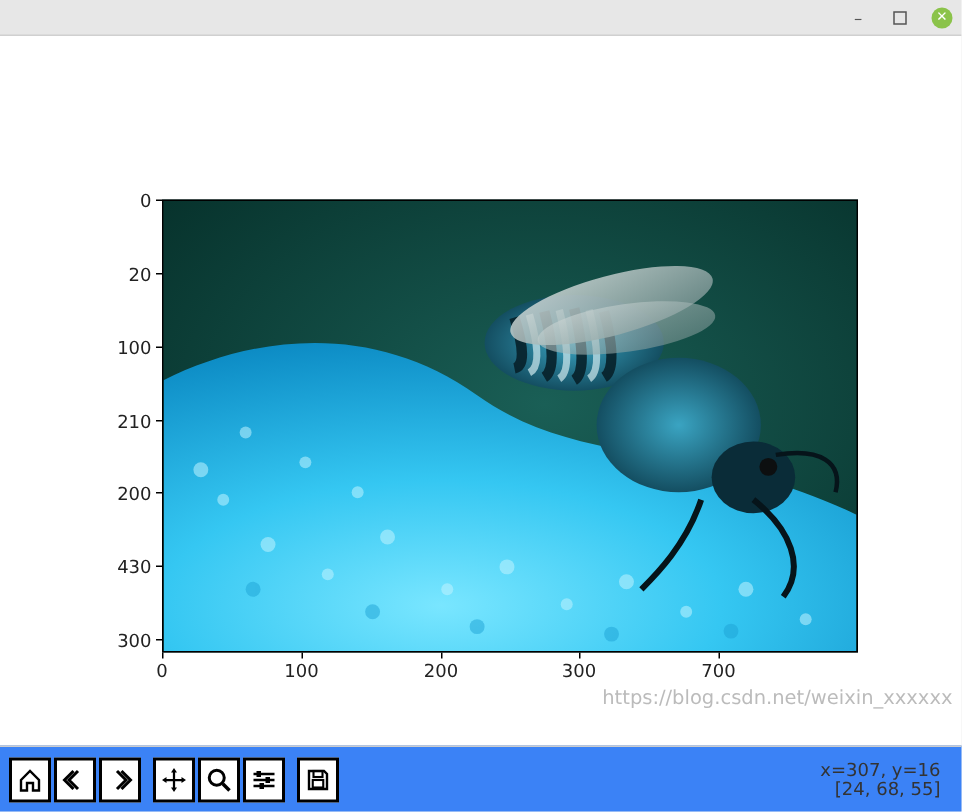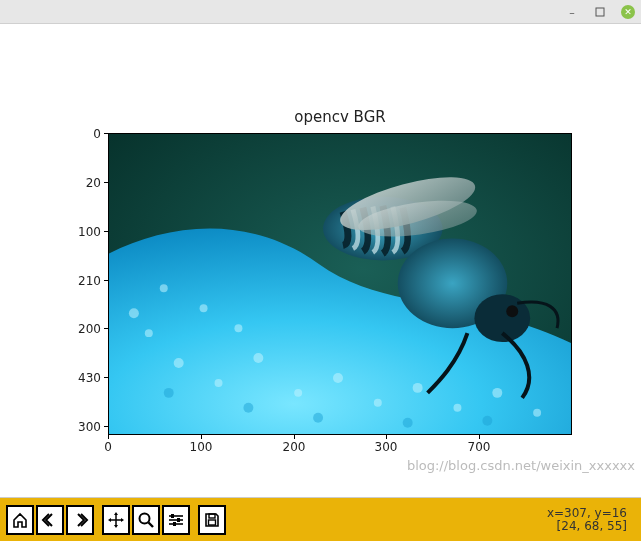--- a/index.html
+++ b/index.html
@@ -102,21 +102,21 @@
     color: rgba(120,120,120,0.5);
     font-size: 13px;
   }
   
   .toolbar {
     position: absolute;
     left: 0;
     bottom: 0;
     height: 44px;
     width: 641px;
-    background: #eab308;
+    background: #3b82f6;
     border-top: 1px solid #ccc;
     display: flex;
     align-items: center;
     padding: 0 6px;
   }
   .tb-btn {
     width: 28px;
     height: 30px;
     border: 2px solid #000;
     background: #fff;
@@ -145,21 +145,20 @@
     <div class="win-btn">
       <svg width="10" height="10">
           <rect x="1" y="1" width="8" height="8" fill="none" stroke="#555" stroke-width="1"></rect>
         </svg>
     </div>
     <div class="win-btn win-close">✕</div>
   </div>
 </div>
 
 <div class="canvas">
-  <div class="plot-title">opencv BGR</div>
 
   <div class="ytick" style="top:103px">0</div>
   <div class="ytick" style="top:152px">20</div>
   <div class="ytick" style="top:201px">100</div>
   <div class="ytick" style="top:250px">210</div>
   <div class="ytick" style="top:298px">200</div>
   <div class="ytick" style="top:347px">430</div>
   <div class="ytick" style="top:396px">300</div>
   <div class="tickmark-y" style="top:109px"></div>
   <div class="tickmark-y" style="top:158px"></div>
@@ -253,21 +252,21 @@
         <ellipse cx="300" cy="70" rx="70" ry="20" fill="url(#wingG)" opacity="0.85" transform="rotate(-15 300 70)"></ellipse>
         <ellipse cx="310" cy="85" rx="60" ry="16" fill="url(#wingG)" opacity="0.6" transform="rotate(-8 310 85)"></ellipse>
 
         <path d="M395,200 C420,220 430,245 415,265" stroke="#06141a" stroke-width="4" fill="none"></path>
         <path d="M360,200 C350,230 330,250 320,260" stroke="#06141a" stroke-width="4" fill="none"></path>
         <path d="M410,170 C440,165 455,175 450,195" stroke="#06141a" stroke-width="3" fill="none"></path>
       </g>
     </svg>
   </div>
 
-  <div class="watermark">blog://blog.csdn.net/weixin_xxxxxx</div>
+  <div class="watermark">https://blog.csdn.net/weixin_xxxxxx</div>
 </div>
 
 <div class="toolbar">
   <div class="tb-btn">
     <svg width="18" height="18">
         <path d="M3 9 L9 3 L15 9 L15 16 L11 16 L11 11 L7 11 L7 16 L3 16 Z" fill="none" stroke="#000" stroke-width="1.6"></path>
       </svg>
   </div>
   <div class="tb-btn">
     <svg width="18" height="18">

